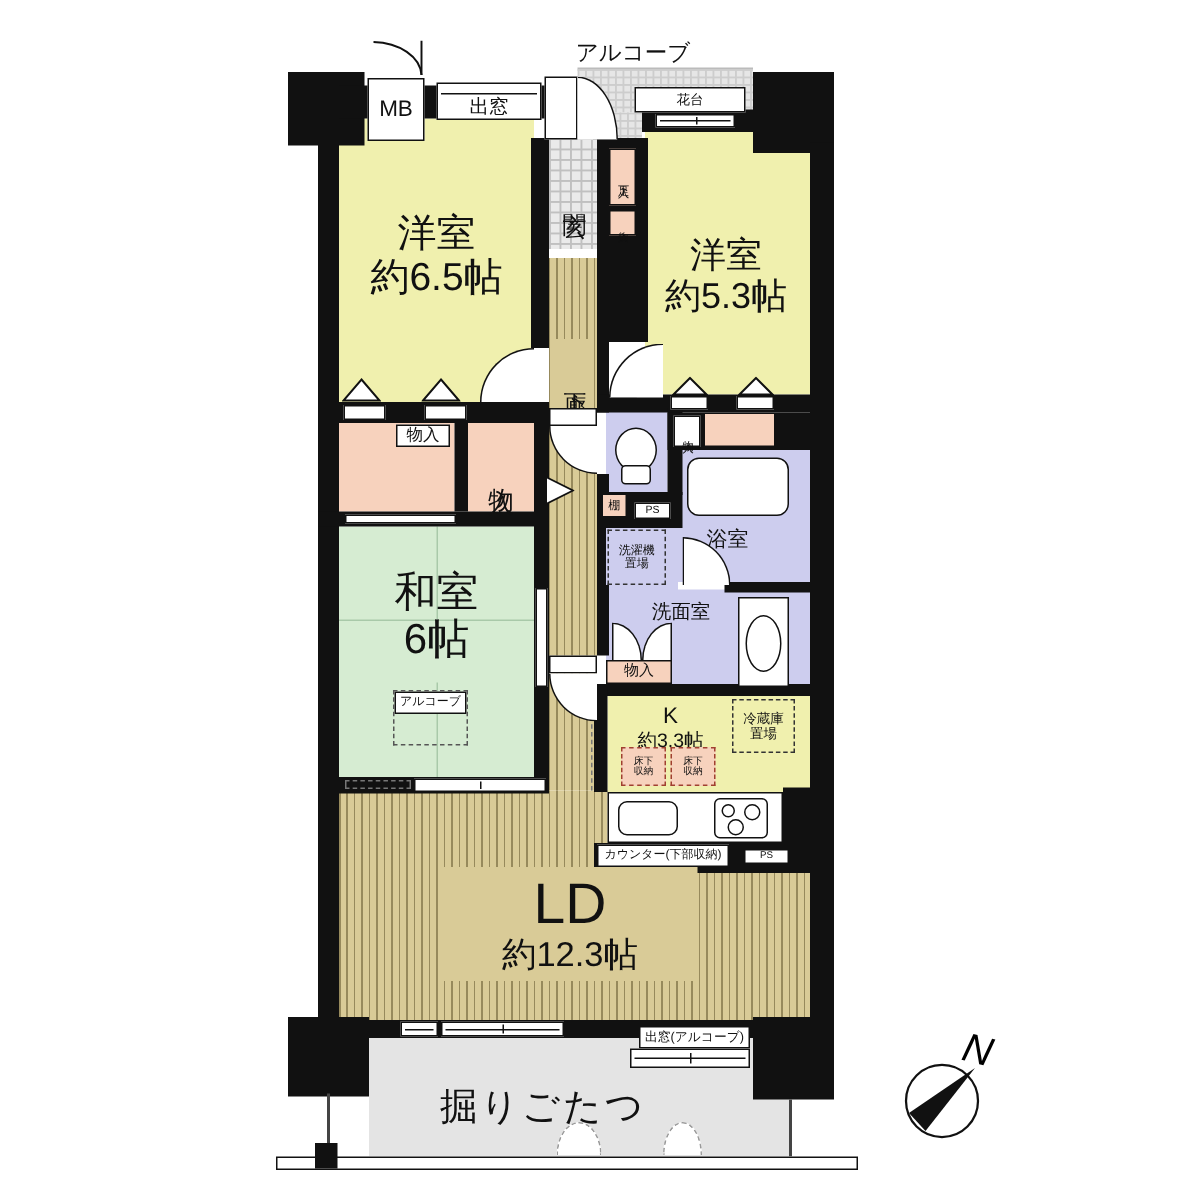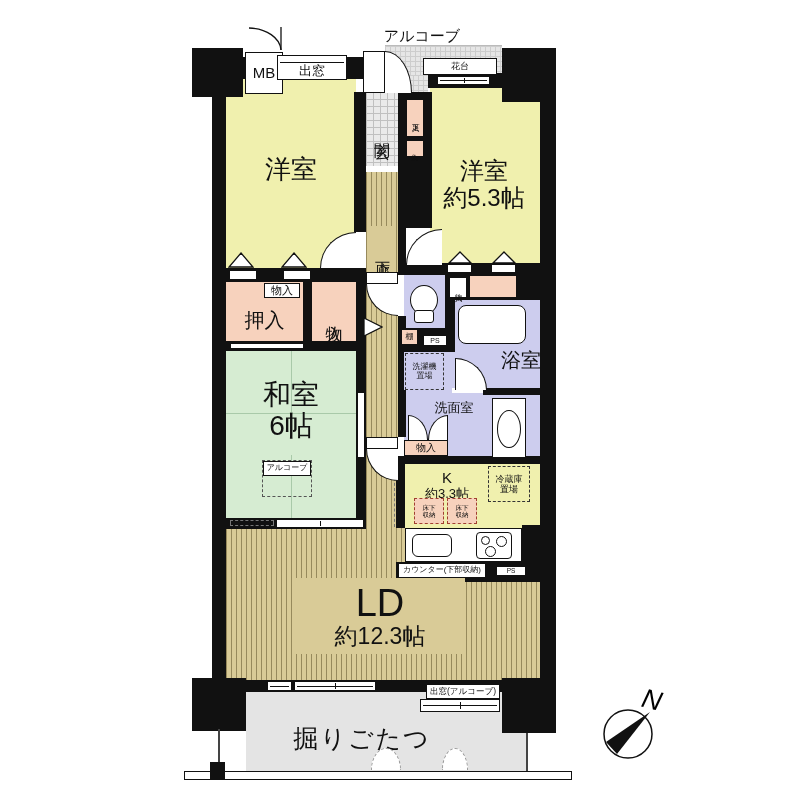--- a/index.html
+++ b/index.html
@@ -115,21 +115,21 @@
   <div class="dash" style="left:230px;top:520px;width:44px;height:6px;border-color:#777"></div>
   <div class="dash" style="left:393px;top:452px;width:2px;height:75px;border-left:none;border-top:none;border-bottom:none;border-right:1.2px dashed #777"></div>
 
   <svg class="abs" style="left:248px;top:27px;width:34px;height:24px" viewBox="0 0 34 24">
       <path d="M33 23 A33 23 0 0 0 1 1" fill="none" stroke="#111" stroke-width="1.3"></path>
       <line x1="33" y1="0" x2="33" y2="23" stroke="#111" stroke-width="1.3"></line>
     </svg>
   <div class="box center" style="left:245px;top:52px;width:38px;height:42px;border-width:1.5px">
     <span class="lbl" style="position:static;font-size:15px">MB</span>
   </div>
-  <div class="win" style="left:277px;top:55px;width:70px;height:25px">
+  <div class="win" style="left:291px;top:55px;width:70px;height:25px">
     <div class="sill" style="top:6px"></div>
     <div class="lbl" style="left:0;right:0;top:8px;text-align:center;font-size:13px">出窓</div>
   </div>
   <div class="lbl center" style="left:380px;top:27px;width:84px;height:18px;font-size:15px">アルコーブ</div>
   <div class="fixture" style="left:363px;top:51px;width:22px;height:42px"></div>
   <div class="arcTR" style="left:385px;top:51px;width:27px;height:42px"></div>
   <div class="box" style="left:423px;top:58px;width:74px;height:17px">
     <div class="lbl" style="left:0;right:0;top:2px;text-align:center;font-size:9px">花台</div>
   </div>
   <div class="win" style="left:437px;top:76px;width:53px;height:9px">
@@ -139,20 +139,21 @@
 
   <div class="pinkbox center" style="left:406px;top:99px;width:18px;height:38px">
     <span class="lbl vert" style="position:static;font-size:7.5px">下足入</span>
   </div>
   <div class="pinkbox center" style="left:406px;top:140px;width:18px;height:17px">
     <span class="lbl vert" style="position:static;font-size:6.5px">物入</span>
   </div>
 
   <div class="lbl center col" style="left:236px;top:125px;width:110px;height:90px;font-size:26px">
     <span>洋室</span>
+    <span>約6.5帖</span>
   </div>
   <div class="lbl center col" style="left:428px;top:145px;width:112px;height:80px;font-size:24px">
     <span>洋室</span>
     <span>約5.3帖</span>
   </div>
   <div class="lbl center vert" style="left:369px;top:100px;width:26px;height:60px;font-size:16px">玄関</div>
   <div class="lbl center vert" style="left:369px;top:226px;width:26px;height:48px;font-size:15px;background:var(--c-wood_floor,#d9cb97)">廊下</div>
   <div class="lbl center col" style="left:231px;top:368px;width:120px;height:84px;font-size:28px">
     <span>和室</span>
     <span>6帖</span>
@@ -162,21 +163,20 @@
     <span style="font-size:23px">約12.3帖</span>
   </div>
   <div class="lbl center col" style="left:405px;top:466px;width:84px;height:40px">
     <span style="font-size:15px">K</span>
     <span style="font-size:13px">約3.3帖</span>
   </div>
 
   <div class="box center" style="left:264px;top:283px;width:36px;height:15px">
     <span class="lbl" style="position:static;font-size:11px">物入</span>
   </div>
-  <div class="lbl center" style="left:226px;top:300px;width:77px;height:40px;font-size:20px">押入</div>
   <div class="lbl center vert" style="left:312px;top:284px;width:44px;height:56px;font-size:17px">物入</div>
 
   <div class="dash" style="left:262px;top:460px;width:50px;height:37px;border-color:#555"></div>
   <div class="box center" style="left:263px;top:461px;width:48px;height:15px">
     <span class="lbl" style="position:static;font-size:8px">アルコーブ</span>
   </div>
 
   <div class="fixture" style="left:410px;top:285px;width:28px;height:30px;border-radius:50%;border-width:1.3px"></div>
   <div class="fixture" style="left:414px;top:310px;width:20px;height:13px;border-radius:3px;border-width:1.3px"></div>
   <div class="pinkbox center" style="left:402px;top:330px;width:15px;height:14px;border:none">
@@ -185,21 +185,21 @@
   <div class="box center" style="left:423px;top:335px;width:24px;height:11px">
     <span class="lbl" style="position:static;font-size:7px">PS</span>
   </div>
 
   <div class="box center" style="left:449px;top:277px;width:18px;height:21px">
     <span class="lbl vert" style="position:static;font-size:7.5px">物入</span>
   </div>
   <div class="pinkbox" style="left:470px;top:276px;width:46px;height:21px;border:none"></div>
 
   <div class="fixture" style="left:458px;top:305px;width:68px;height:39px;border-radius:8px"></div>
-  <div class="lbl center" style="left:496px;top:350px;width:50px;height:20px;font-size:20px">浴室</div>
+  <div class="lbl center" style="left:460px;top:350px;width:50px;height:20px;font-size:14px">浴室</div>
   <div class="arcTR" style="left:455px;top:358px;width:32px;height:32px;border-left:1.3px solid #111"></div>
 
   <div class="dash center col" style="left:405px;top:353px;width:39px;height:37px;border-color:#333;display:flex">
     <span class="lbl" style="position:static;font-size:8px">洗濯機</span>
     <span class="lbl" style="position:static;font-size:8px">置場</span>
   </div>
   <div class="lbl center" style="left:428px;top:400px;width:52px;height:16px;font-size:13px">洗面室</div>
   <div class="fixture" style="left:492px;top:398px;width:34px;height:60px;border-width:1.3px"></div>
   <div class="fixture" style="left:497px;top:410px;width:24px;height:38px;border-radius:50%;border-width:1.3px"></div>
   <div class="arcTR" style="left:408px;top:415px;width:20px;height:25px;border-left:1.3px solid #111"></div>

